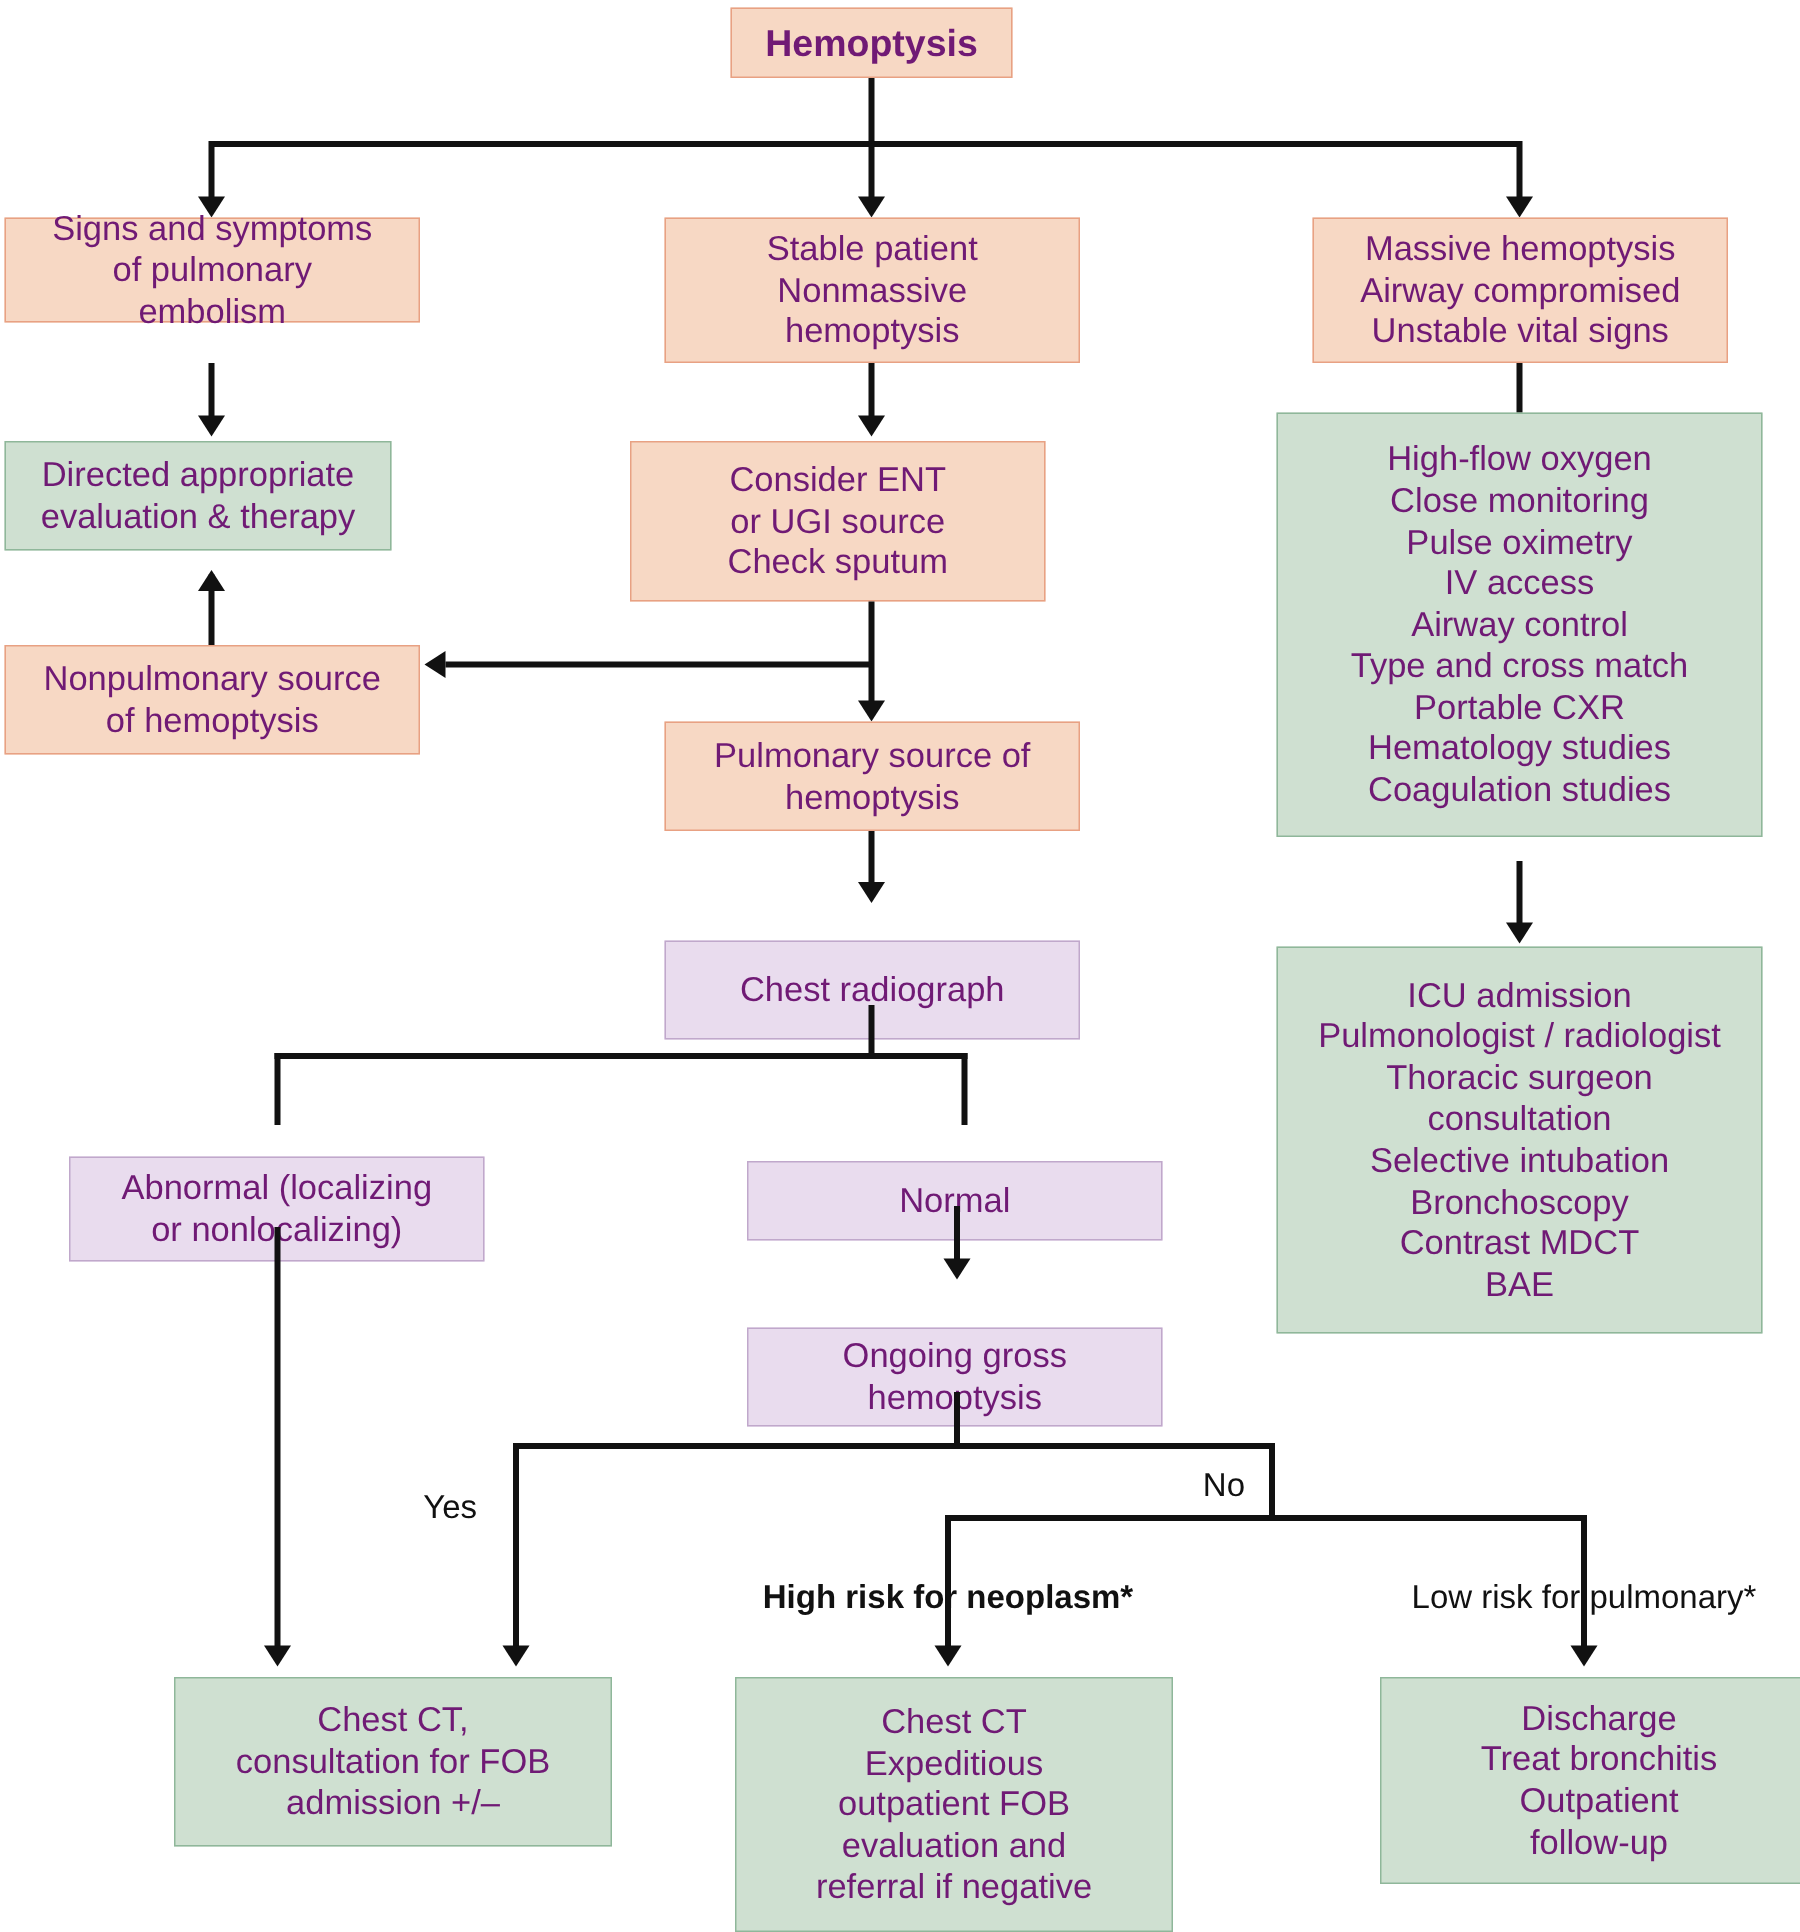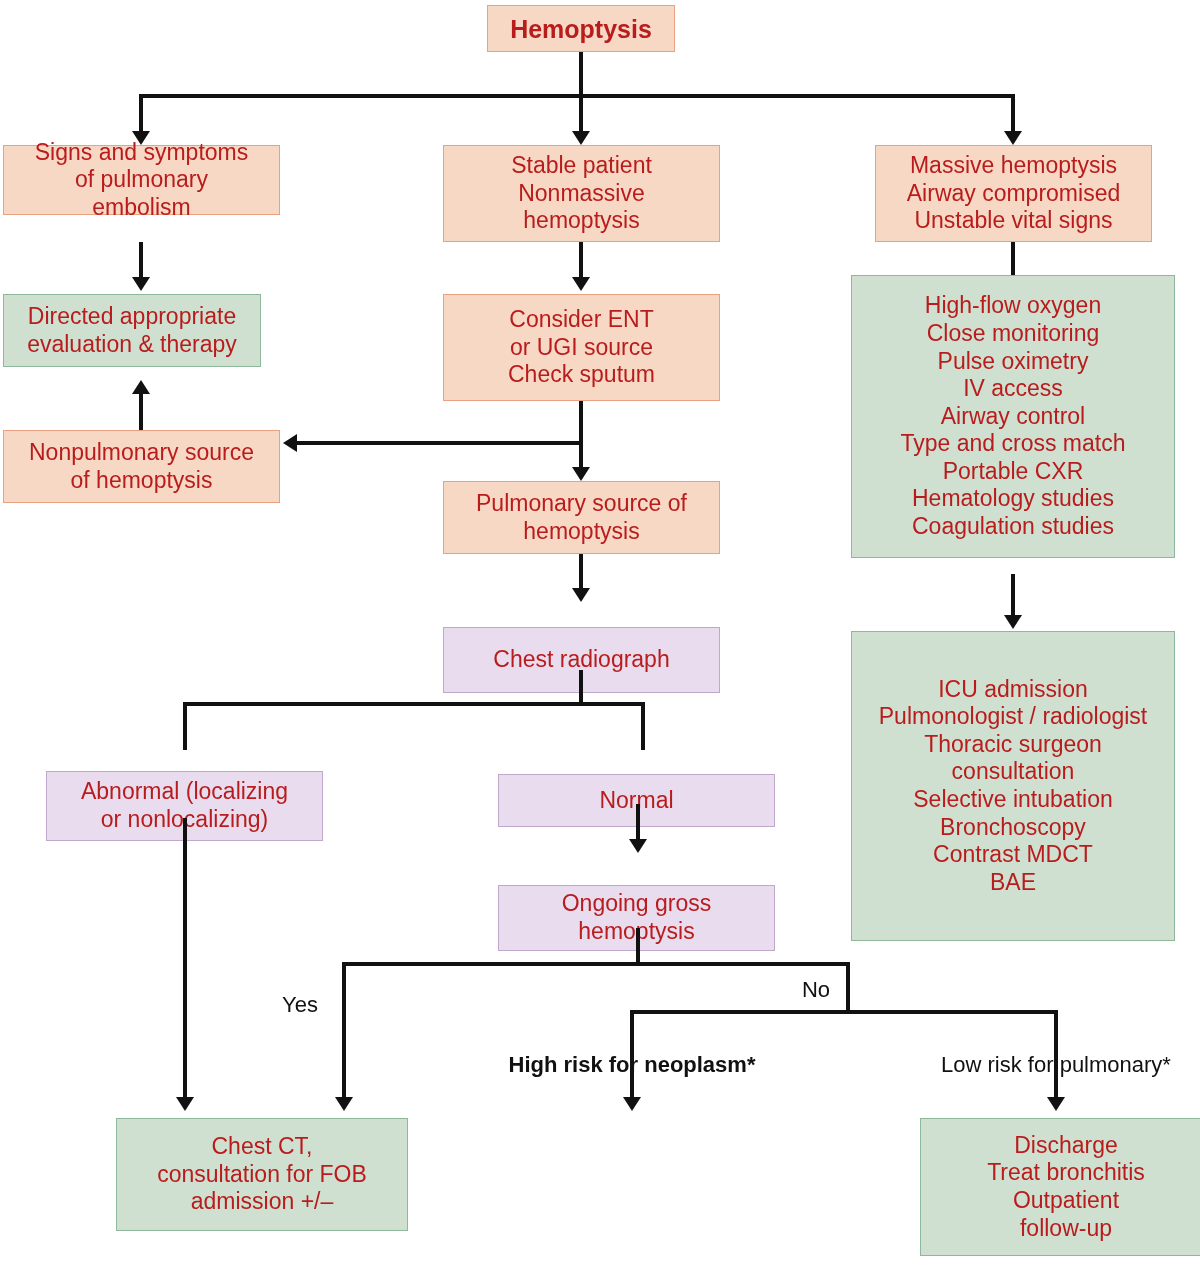--- a/index.html
+++ b/index.html
@@ -16,21 +16,21 @@
     overflow: hidden;
   }
   .node {
     position: absolute;
     box-sizing: border-box;
     display: flex;
     align-items: center;
     justify-content: center;
     text-align: center;
     line-height: 1.20;
-    color: #b91c1c;
+    color: #701a75;
     font-size: 23px;
     padding: 4px 6px;
     white-space: pre-line;
   }
   .peach {
     background: #f7d8c4;
     border: 1.5px solid #e8a183;
   }
   .green {
     background: #cfe0d1;
@@ -122,21 +122,21 @@
 
   <div class="vline" style="left:579px; top:242px; height:42px;"></div>
   <div class="arrow-down" style="left:572px; top:277px;"></div>
 
   <div class="vline" style="left:1011px; top:242px; height:42px;"></div>
   <div class="arrow-down" style="left:1004px; top:277px;"></div>
 
   <div class="node green" style="left:3px; top:294px; width:258px; height:73px;">Directed appropriate
 evaluation &amp; therapy</div>
 
-  <div class="node peach" style="left:443px; top:294px; width:277px; height:107px;">Consider ENT
+  <div class="node peach" style="left:420px; top:294px; width:277px; height:107px;">Consider ENT
 or UGI source
 Check sputum</div>
 
   <div class="node green" style="left:851px; top:275px; width:324px; height:283px;">High-flow oxygen
 Close monitoring
 Pulse oximetry
 IV access
 Airway control
 Type and cross match
 Portable CXR
@@ -159,21 +159,21 @@
 hemoptysis</div>
 
   <div class="vline" style="left:579px; top:554px; height:40px;"></div>
   <div class="arrow-down" style="left:572px; top:588px;"></div>
 
   <div class="vline" style="left:1011px; top:574px; height:47px;"></div>
   <div class="arrow-down" style="left:1004px; top:615px;"></div>
 
   <div class="node purple" style="left:443px; top:604px; width:277px; height:66px;">Chest radiograph</div>
 
-  <div class="node green" style="left:851px; top:631px; width:324px; height:310px;">ICU admission
+  <div class="node green" style="left:851px; top:631px; width:324px; height:258px;">ICU admission
 Pulmonologist / radiologist
 Thoracic surgeon
 consultation
 Selective intubation
 Bronchoscopy
 Contrast MDCT
 BAE</div>
 
   <div class="vline" style="left:579px; top:670px; height:34px;"></div>
   <div class="hline" style="left:183px; top:702px; width:462px;"></div>
@@ -210,19 +210,24 @@
   <div class="vline" style="left:1054px; top:1010px; height:93px;"></div>
   <div class="arrow-down" style="left:1047px; top:1097px;"></div>
 
   <div class="label" style="left:632px; top:1052px; transform:translateX(-50%);font-weight:bold;">High risk for neoplasm*</div>
   <div class="label" style="left:1056px; top:1052px; transform:translateX(-50%);">Low risk for pulmonary*</div>
 
   <div class="node green" style="left:116px; top:1118px; width:292px; height:113px;">Chest CT,
 consultation for FOB
 admission +/–</div>
 
+  <div class="node green" style="left:490px; top:1118px; width:292px; height:170px;">Chest CT
+Expeditious
+outpatient FOB
+evaluation and
+referral if negative</div>
 
   <div class="node green" style="left:920px; top:1118px; width:292px; height:138px;">Discharge
 Treat bronchitis
 Outpatient
 follow-up</div>
 
 </div>
 
 </body></html>

